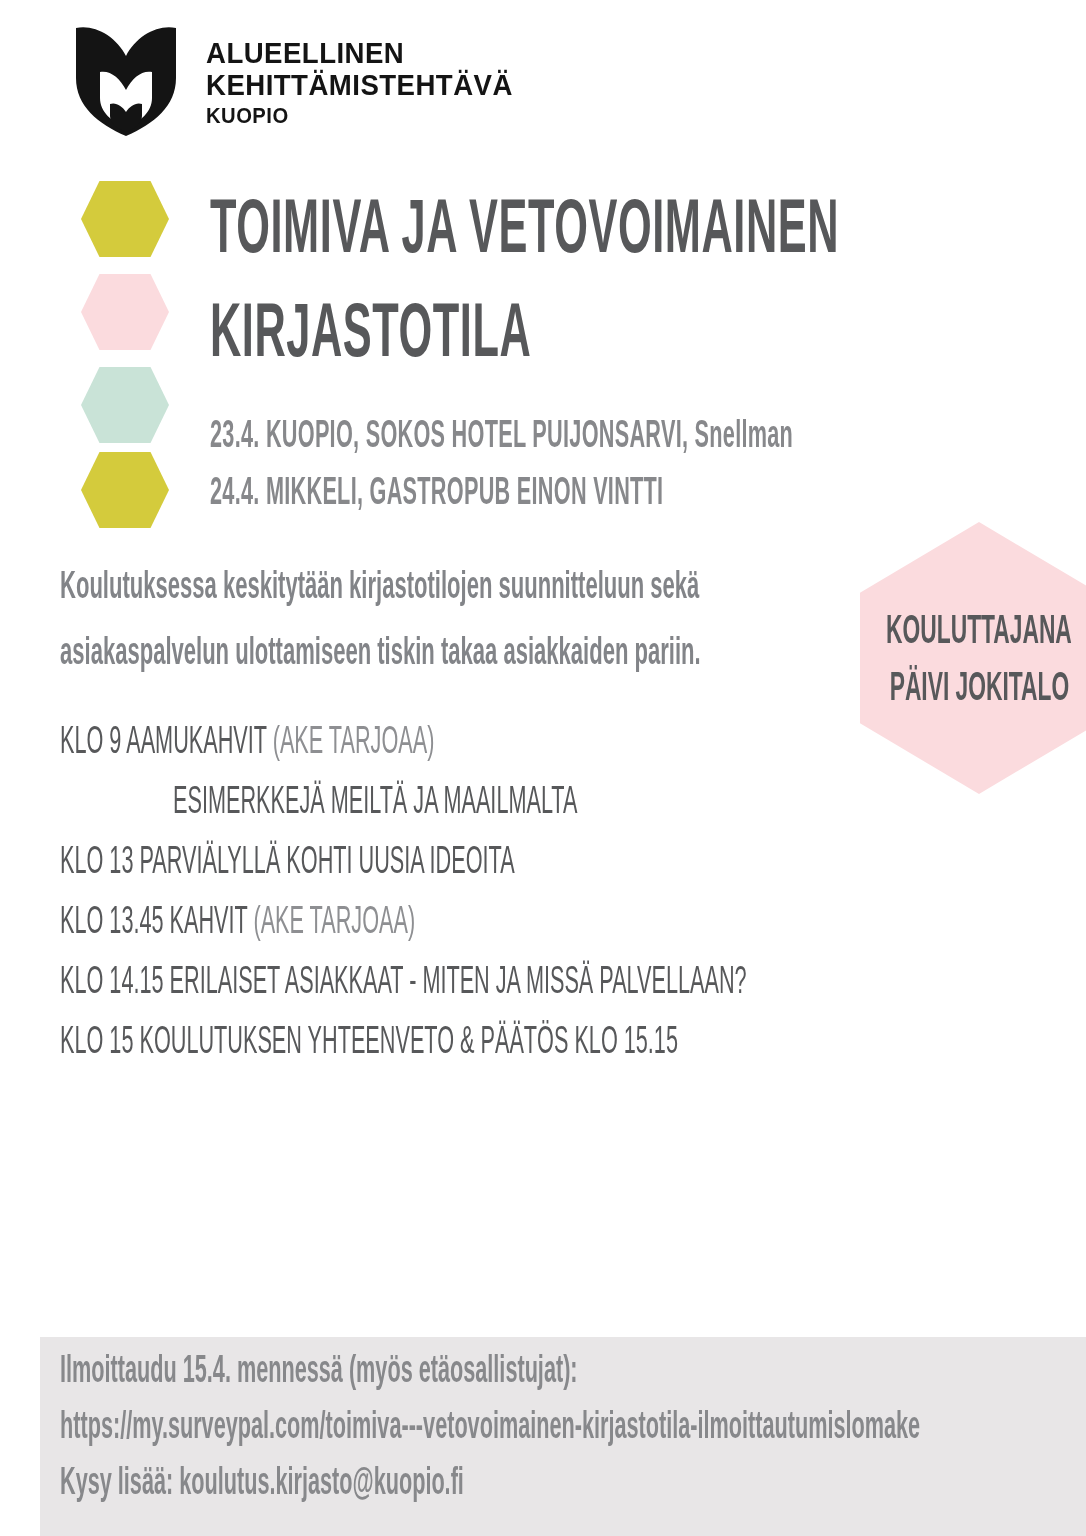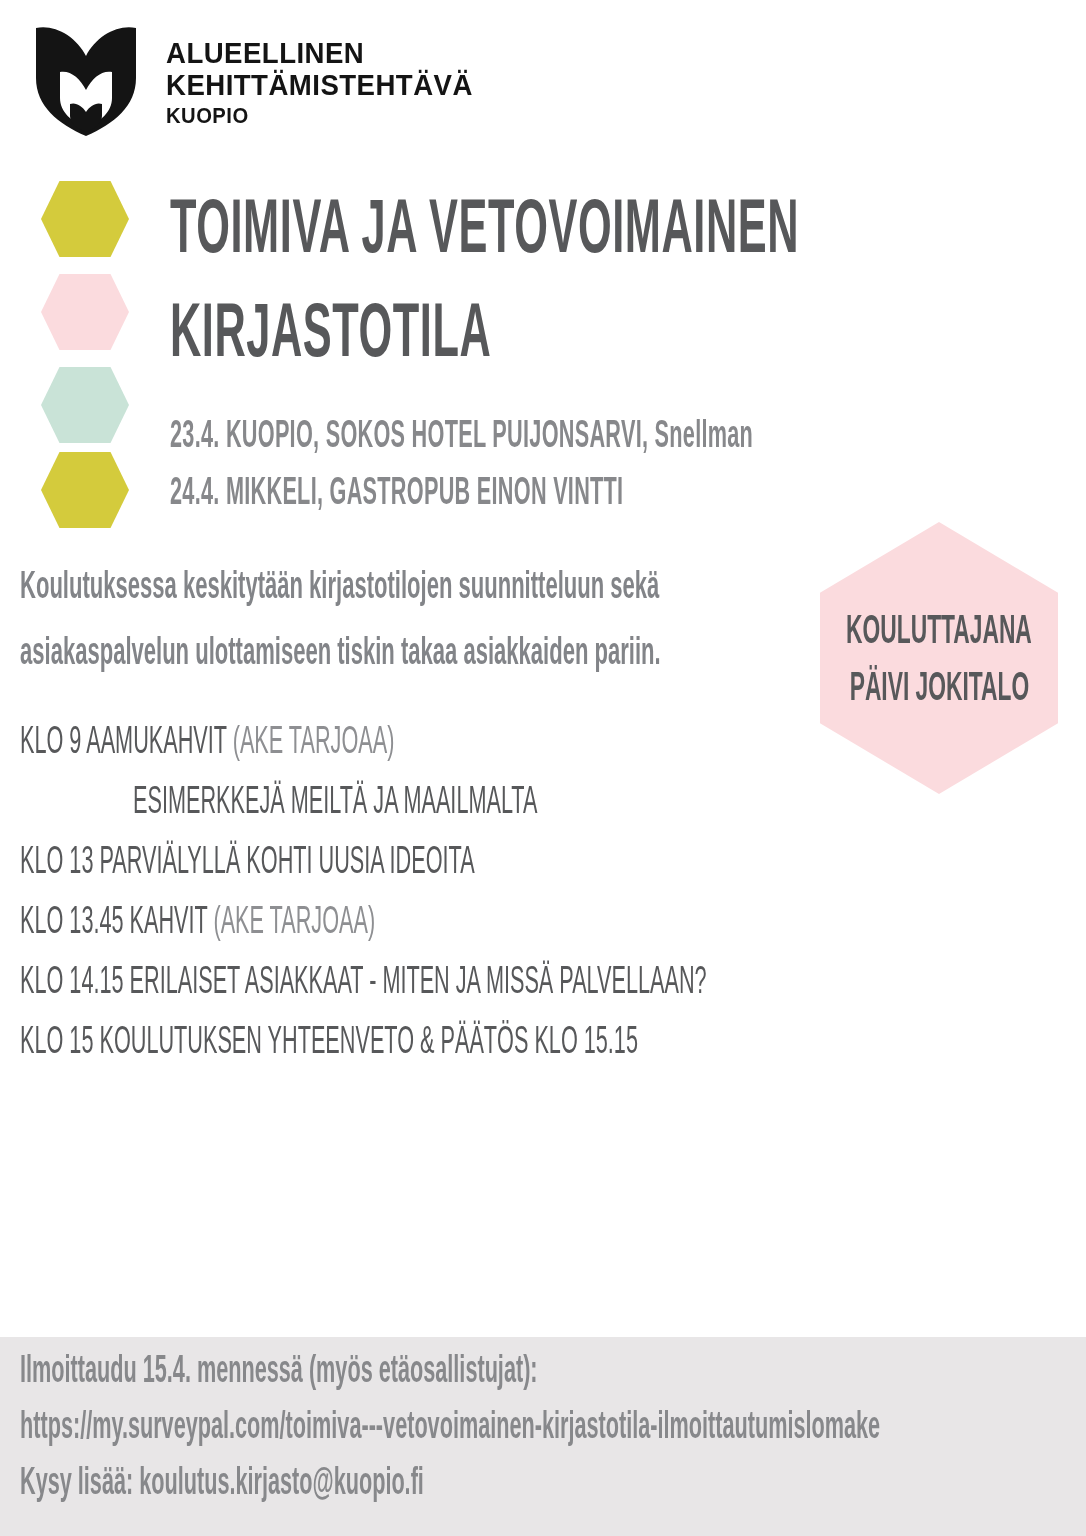--- a/index.html
+++ b/index.html
@@ -2,21 +2,21 @@
 <html><head>
 <meta charset="utf-8">
 <style>
   html, body { margin: 0; padding: 0; }
   body {
     width: 1086px; height: 1536px;
     background: #ffffff;
     font-family: "Liberation Sans", sans-serif;
     overflow: hidden;
   }
-  .poster { position: relative; width: 966px; height: 1536px; background: #ffffff; }
+  .poster { position: relative; width: 966px; height: 1536px; background: #ffffff; margin-left: 40px; }
 
   
   .cx {
     display: inline-block;
     transform: scaleX(0.57);
     transform-origin: 0 0;
     white-space: nowrap;
   }
 
   

